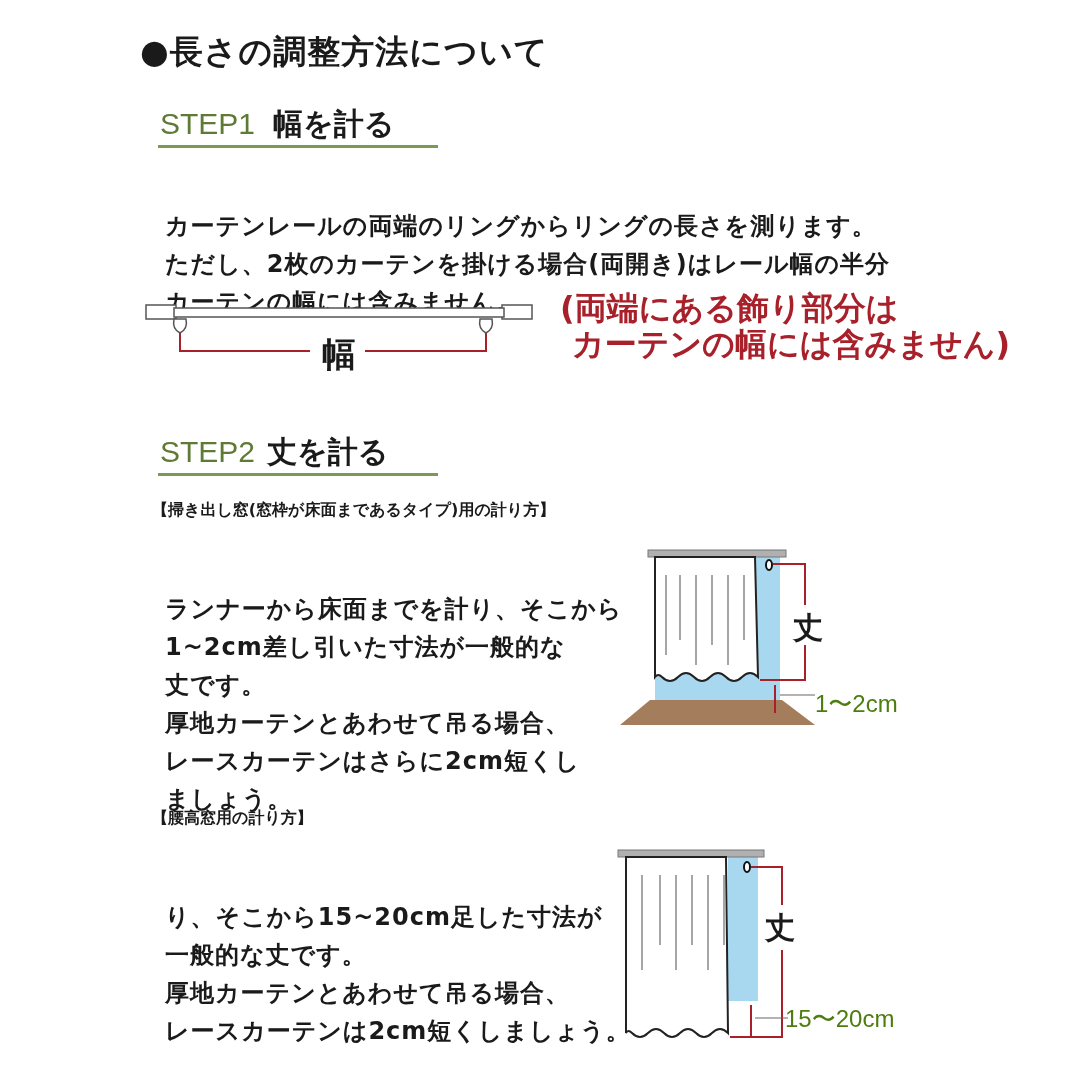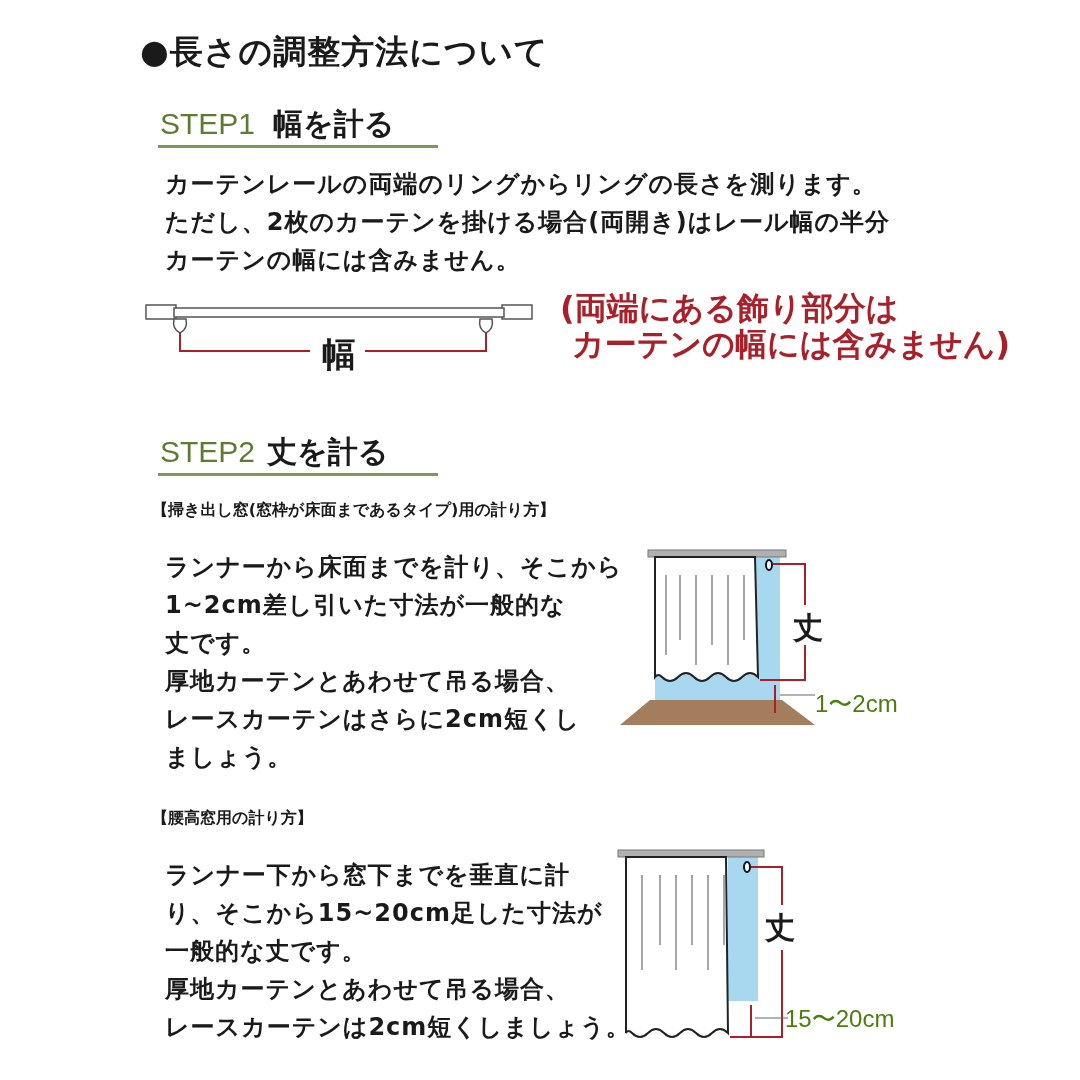--- a/index.html
+++ b/index.html
@@ -4,21 +4,21 @@
 <style>
   html, body { margin:0; padding:0; background:#ffffff; }
   body { width:1080px; height:1080px; position:relative; overflow:hidden;
          font-family:"DejaVu Sans", "Liberation Sans", sans-serif; color:#1a1a1a; }
   .abs { position:absolute; }
   .title { left:140px; top:30px; font-size:33px; font-weight:bold; letter-spacing:1px; white-space:nowrap; }
   .step { white-space:nowrap; font-size:30px; }
   .step .lbl { color:#5e7a34; font-family:"Liberation Sans", sans-serif; font-size:30px; }
   .step .txt { color:#1a1a1a; font-weight:bold; margin-left:18px; }
   .rule { height:3px; background:#7d9a52; }
-  .body { font-size:24px; font-weight:bold; line-height:38px; white-space:nowrap; letter-spacing:1px; }
+  .body { font-size:24px; font-weight:bold; line-height:38px; white-space:nowrap; letter-spacing:1px;margin-top:42px; }
   .sub { font-size:16px; font-weight:bold; white-space:nowrap; }
   .note { color:#a8202a; font-size:32px; line-height:36px; white-space:nowrap; font-weight:bold; }
   .lab { font-family:"Liberation Sans", sans-serif; font-size:24px; white-space:nowrap; color:#4d7c0f; }
   .big { font-size:34px; font-weight:bold; }
 </style>
 </head>
 <body>
 
 <div class="abs title">●長さの調整方法について</div>
 
@@ -83,21 +83,20 @@
   <polyline points="195,100 195,135 150,135" fill="none" stroke="#a8202a" stroke-width="2"></polyline>
   <line x1="165" y1="140" x2="165" y2="168" stroke="#a8202a" stroke-width="2"></line>
   <line x1="170" y1="150" x2="205" y2="150" stroke="#666" stroke-width="1"></line>
 </svg>
 <div class="abs big" style="left:793px;top:608px;font-size:30px;">丈</div>
 <div class="abs lab" style="left:815px;top:688px;">1〜2cm</div>
 
 <div class="abs sub" style="left:152px;top:808px;">【腰高窓用の計り方】</div>
 
 <div class="abs body" style="left:165px;top:856px;">
-  <div>ランナー下から窓下までを垂直に計</div>
   <div>り、そこから15~20cm足した寸法が</div>
   <div>一般的な丈です。</div>
   <div>厚地カーテンとあわせて吊る場合、</div>
   <div>レースカーテンは2cm短くしましょう。</div>
 </div>
 
 <svg class="abs" style="left:610px;top:845px;" width="200" height="200">
   <rect x="118" y="12" width="30" height="144" fill="#a8d8f0"></rect>
   <rect x="8" y="5" width="146" height="7" fill="#b0b0b0" stroke="#777" stroke-width="1"></rect>
   <path d="M16 12 L116 12 L118 188 Q110 180 102 188 Q94 196 86 188 Q78 180 70 188 Q62 196 54 188 Q46 180 38 188 Q30 196 22 188 Q18 184 16 188 Z" fill="#fff" stroke="#222" stroke-width="2"></path>

